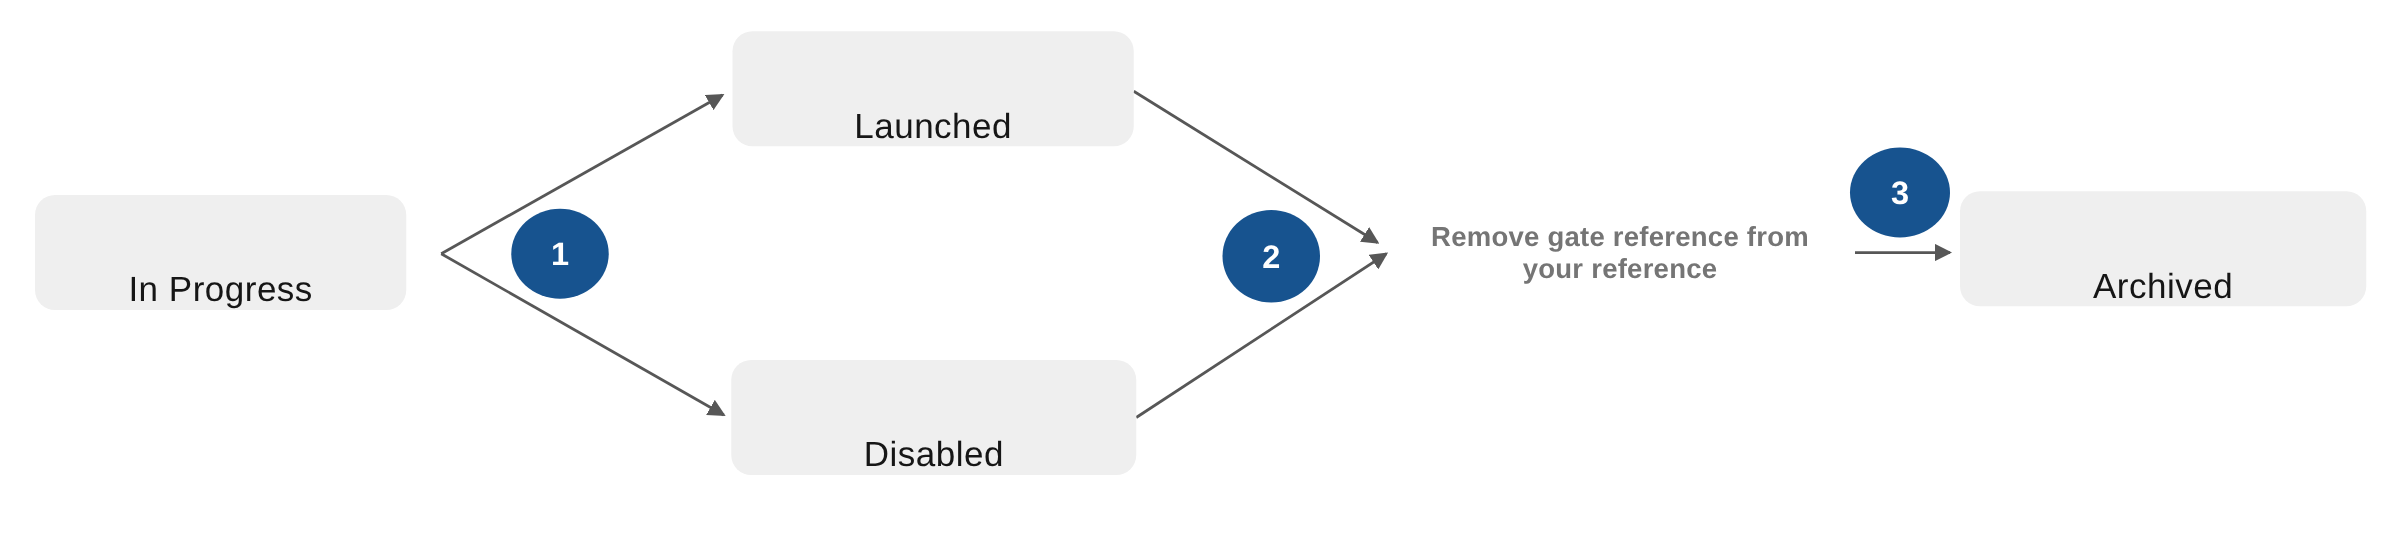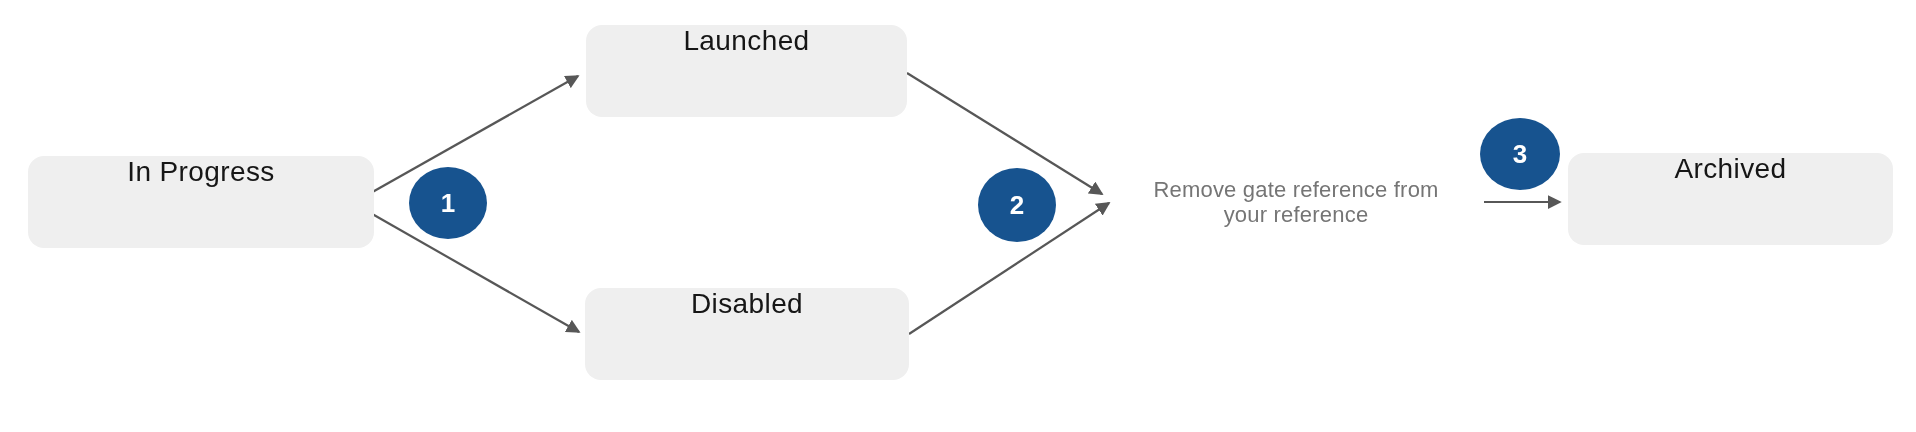--- a/index.html
+++ b/index.html
@@ -20,28 +20,28 @@
     left: 0;
     top: 0;
     z-index: 1;
   }
   .node {
     position: absolute;
     z-index: 2;
     background: #efefef;
     border-radius: 16px;
     display: flex;
-    align-items: flex-start;
+    align-items: flex-end;
     justify-content: center;
     color: #161616;
     font-size: 28px;
     font-weight: 500;
     letter-spacing: 0.4px;
   }
-  .node-in-progress { left: 28px;   top: 156px; width: 346px; height: 92px; }
+  .node-in-progress { left: 28px;   top: 156px; width: 297px; height: 92px; }
   .node-launched    { left: 586px;  top: 25px;  width: 321px; height: 92px; }
   .node-disabled    { left: 585px;  top: 288px; width: 324px; height: 92px; }
   .node-archived    { left: 1568px; top: 153px; width: 325px; height: 92px; }
   .step {
     position: absolute;
     z-index: 3;
     background: #17538f;
     border-radius: 50%;
     display: flex;
     align-items: center;
@@ -55,21 +55,21 @@
   .step-3 { left: 1480px; top: 118px; width: 80px; height: 72px; }
   .annotation {
     position: absolute;
     z-index: 2;
     left: 1136px;
     top: 177px;
     width: 320px;
     text-align: center;
     color: #757575;
     font-size: 22px;
-    font-weight: 400;
+    font-weight: 700;
     line-height: 25px;
     letter-spacing: 0.2px;
   }
   .annotation span { display: block; }
   line {
     stroke: #575757;
     stroke-width: 2.2;
   }
 </style>
 </head>

